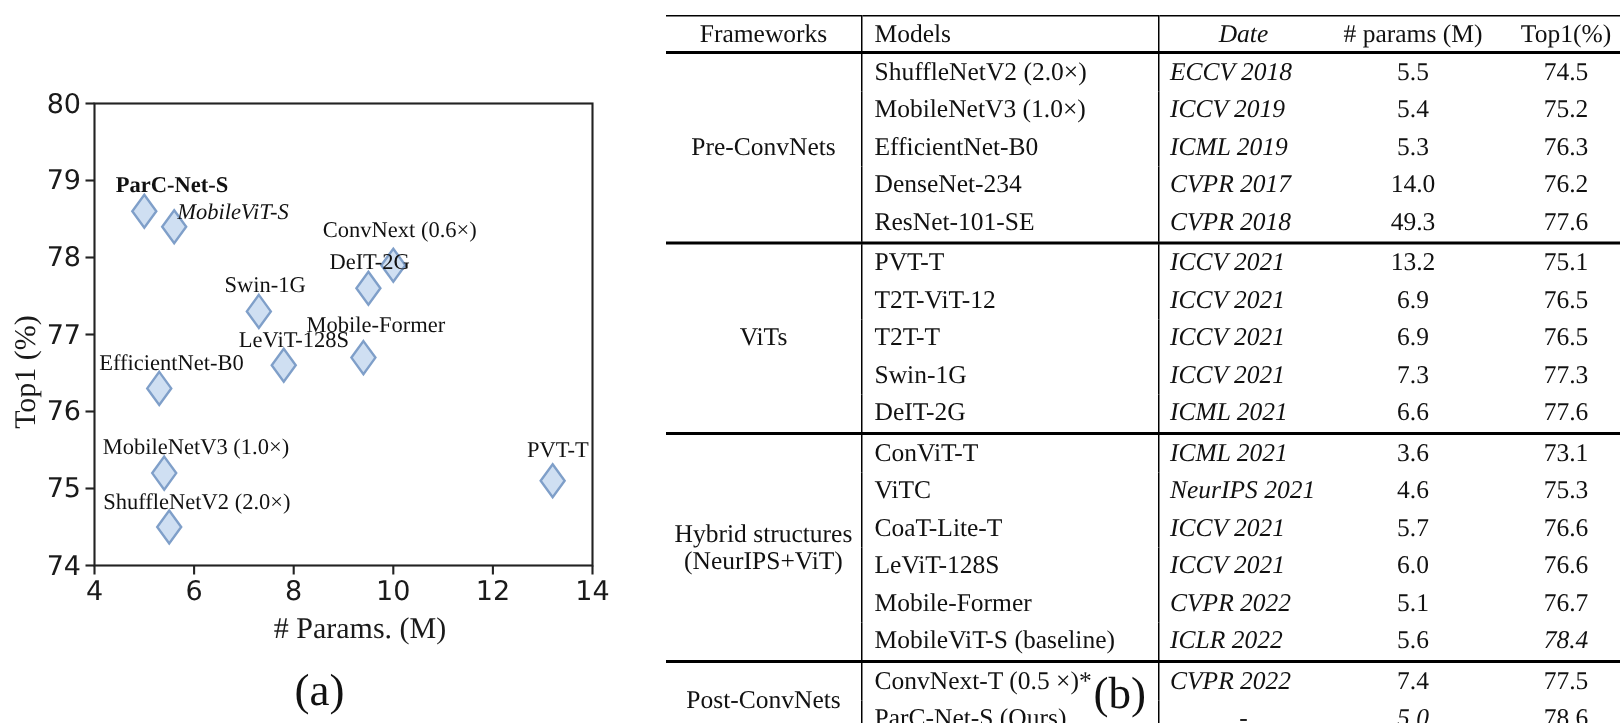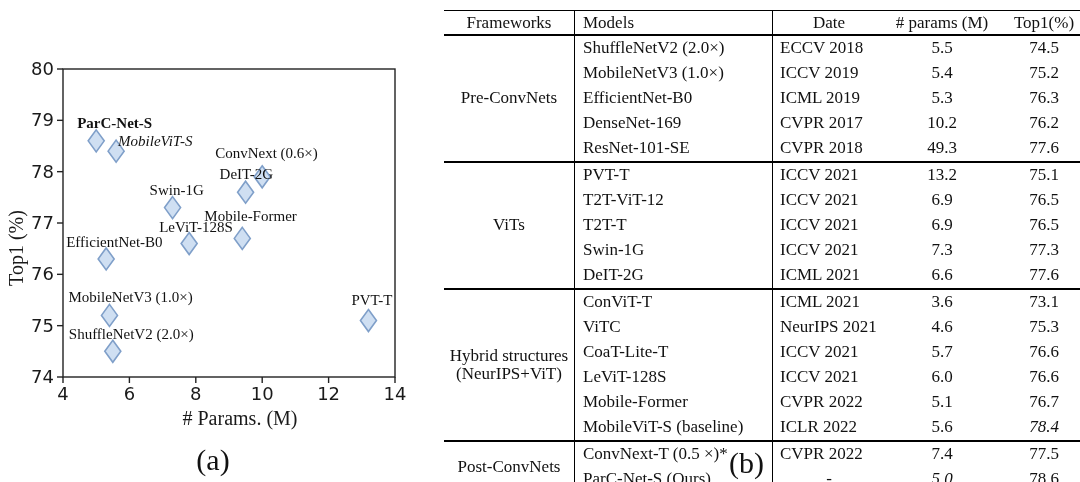--- a/index.html
+++ b/index.html
@@ -20,21 +20,21 @@
   #panel-b{position:absolute;left:444px;top:10px;width:632px;}
   table{border-collapse:collapse;table-layout:fixed;width:628px;
         font-family:"Liberation Serif","DejaVu Serif",serif;font-size:17px;color:#111;
         border-bottom:2.5px solid #000;}
   thead tr{border-top:1.5px solid #000;border-bottom:2px solid #000;}
   th{font-weight:normal;height:21px;}
   td{height:23px;line-height:1.08;}
   tr.sec-start{border-top:2px solid #000;}
   .c-fw{width:128px;text-align:center;border-right:1.2px solid #000;}
   .c-model{width:188px;text-align:left;padding-left:8px;border-right:1.2px solid #000;}
-  .c-date{width:112px;text-align:left;padding-left:7px;}
+  .c-date{width:112px;text-align:left;padding-left:7px;font-style:italic;}
   th.c-date{text-align:center;padding-left:0;}
   .c-params{width:110px;text-align:center;}
   .c-top1{width:90px;text-align:center;}
   td.ctr{text-align:center;padding-left:0;}
   .bold{font-weight:normal;}
   .italic{font-style:italic;}
   #caption-b{position:absolute;left:444px;top:446px;width:605px;text-align:center;
              font-size:30px;color:#111;}
 </style>
 </head>
@@ -126,23 +126,23 @@
             <td class="c-params">5.4</td>
             <td class="c-top1">75.2</td>
           </tr>
           <tr>
             <td class="c-model">EfficientNet-B0</td>
             <td class="c-date">ICML 2019</td>
             <td class="c-params">5.3</td>
             <td class="c-top1">76.3</td>
           </tr>
           <tr>
-            <td class="c-model">DenseNet-169</td>
+            <td class="c-model">DenseNet-234</td>
             <td class="c-date">CVPR 2017</td>
-            <td class="c-params">10.2</td>
+            <td class="c-params">14.0</td>
             <td class="c-top1">76.2</td>
           </tr>
           <tr>
             <td class="c-model">ResNet-101-SE</td>
             <td class="c-date">CVPR 2018</td>
             <td class="c-params">49.3</td>
             <td class="c-top1">77.6</td>
           </tr>
           <tr class="sec-start">
             <td rowspan="5" class="c-fw">ViTs</td>

